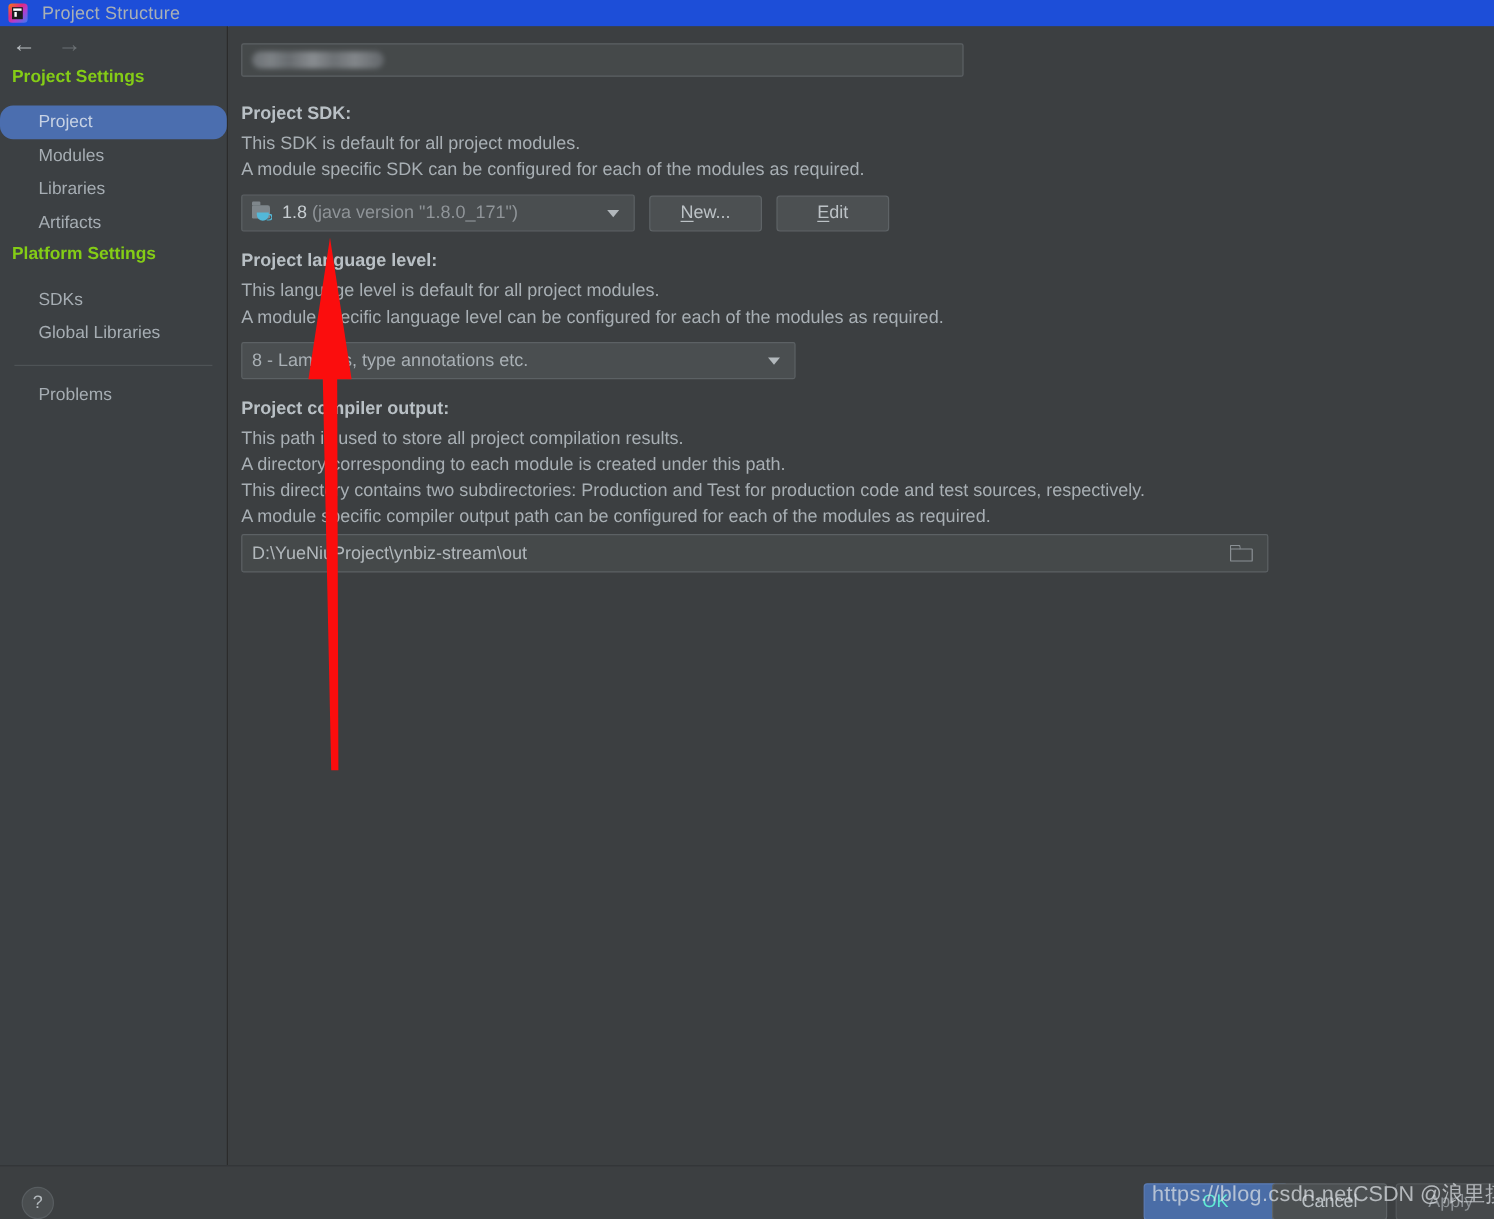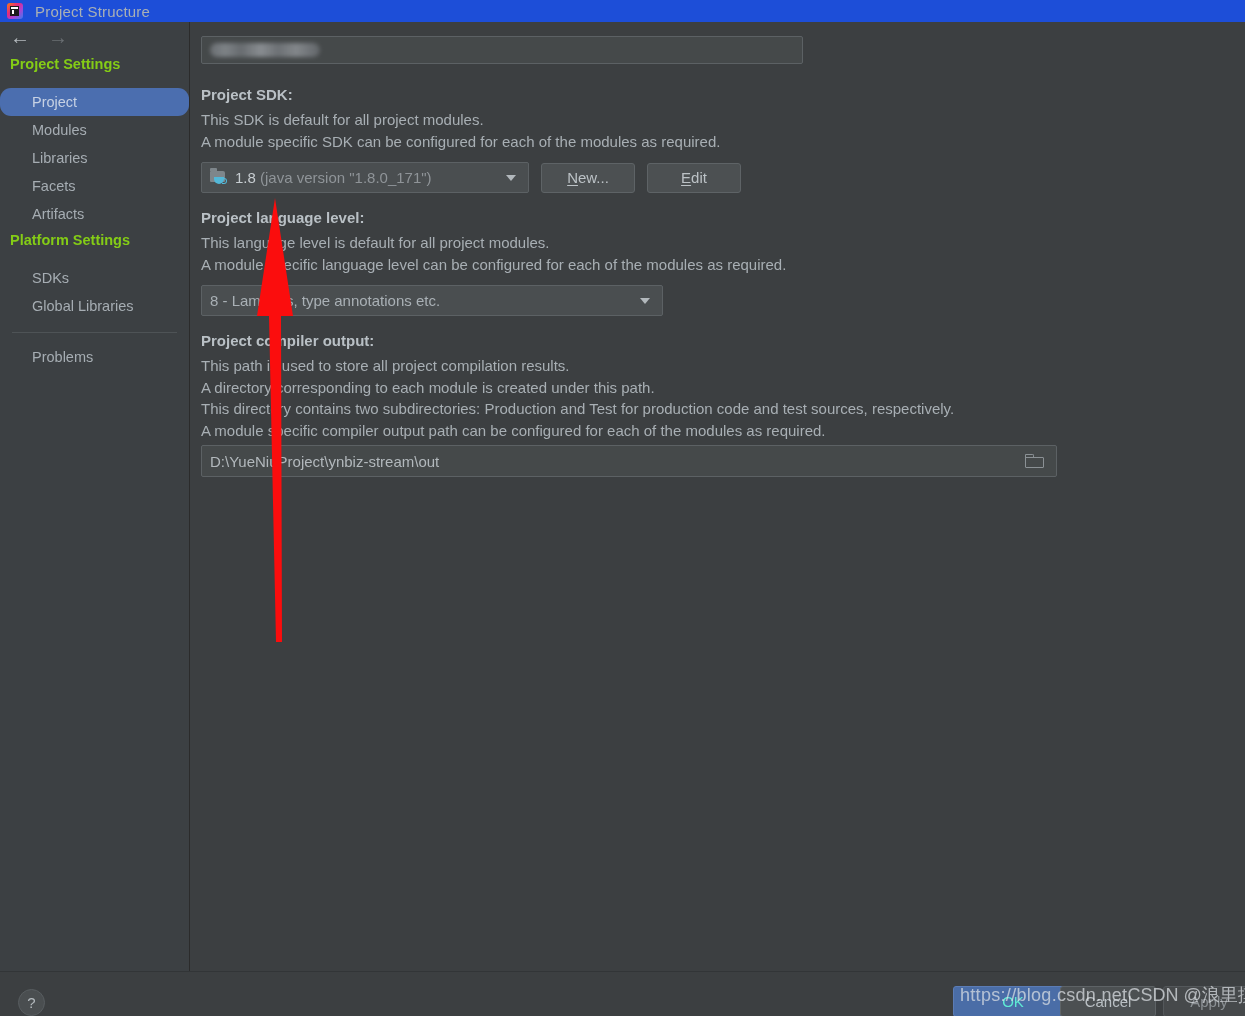--- a/index.html
+++ b/index.html
@@ -328,21 +328,20 @@
 
     <div id="navbar">
       <span class="nav-arrow enabled">←</span>
       <span class="nav-arrow disabled">→</span>
     </div>
 
     <div class="group-header">Project Settings</div>
     <div class="side-item selected">Project</div>
     <div class="side-item">Modules</div>
     <div class="side-item">Libraries</div>
-    <div class="side-item">Facets</div>
     <div class="side-item">Artifacts</div>
 
     <div class="group-header">Platform Settings</div>
     <div class="side-item">SDKs</div>
     <div class="side-item">Global Libraries</div>
 
     <div class="side-divider"></div>
     <div class="side-item">Problems</div>
   </div>
 

